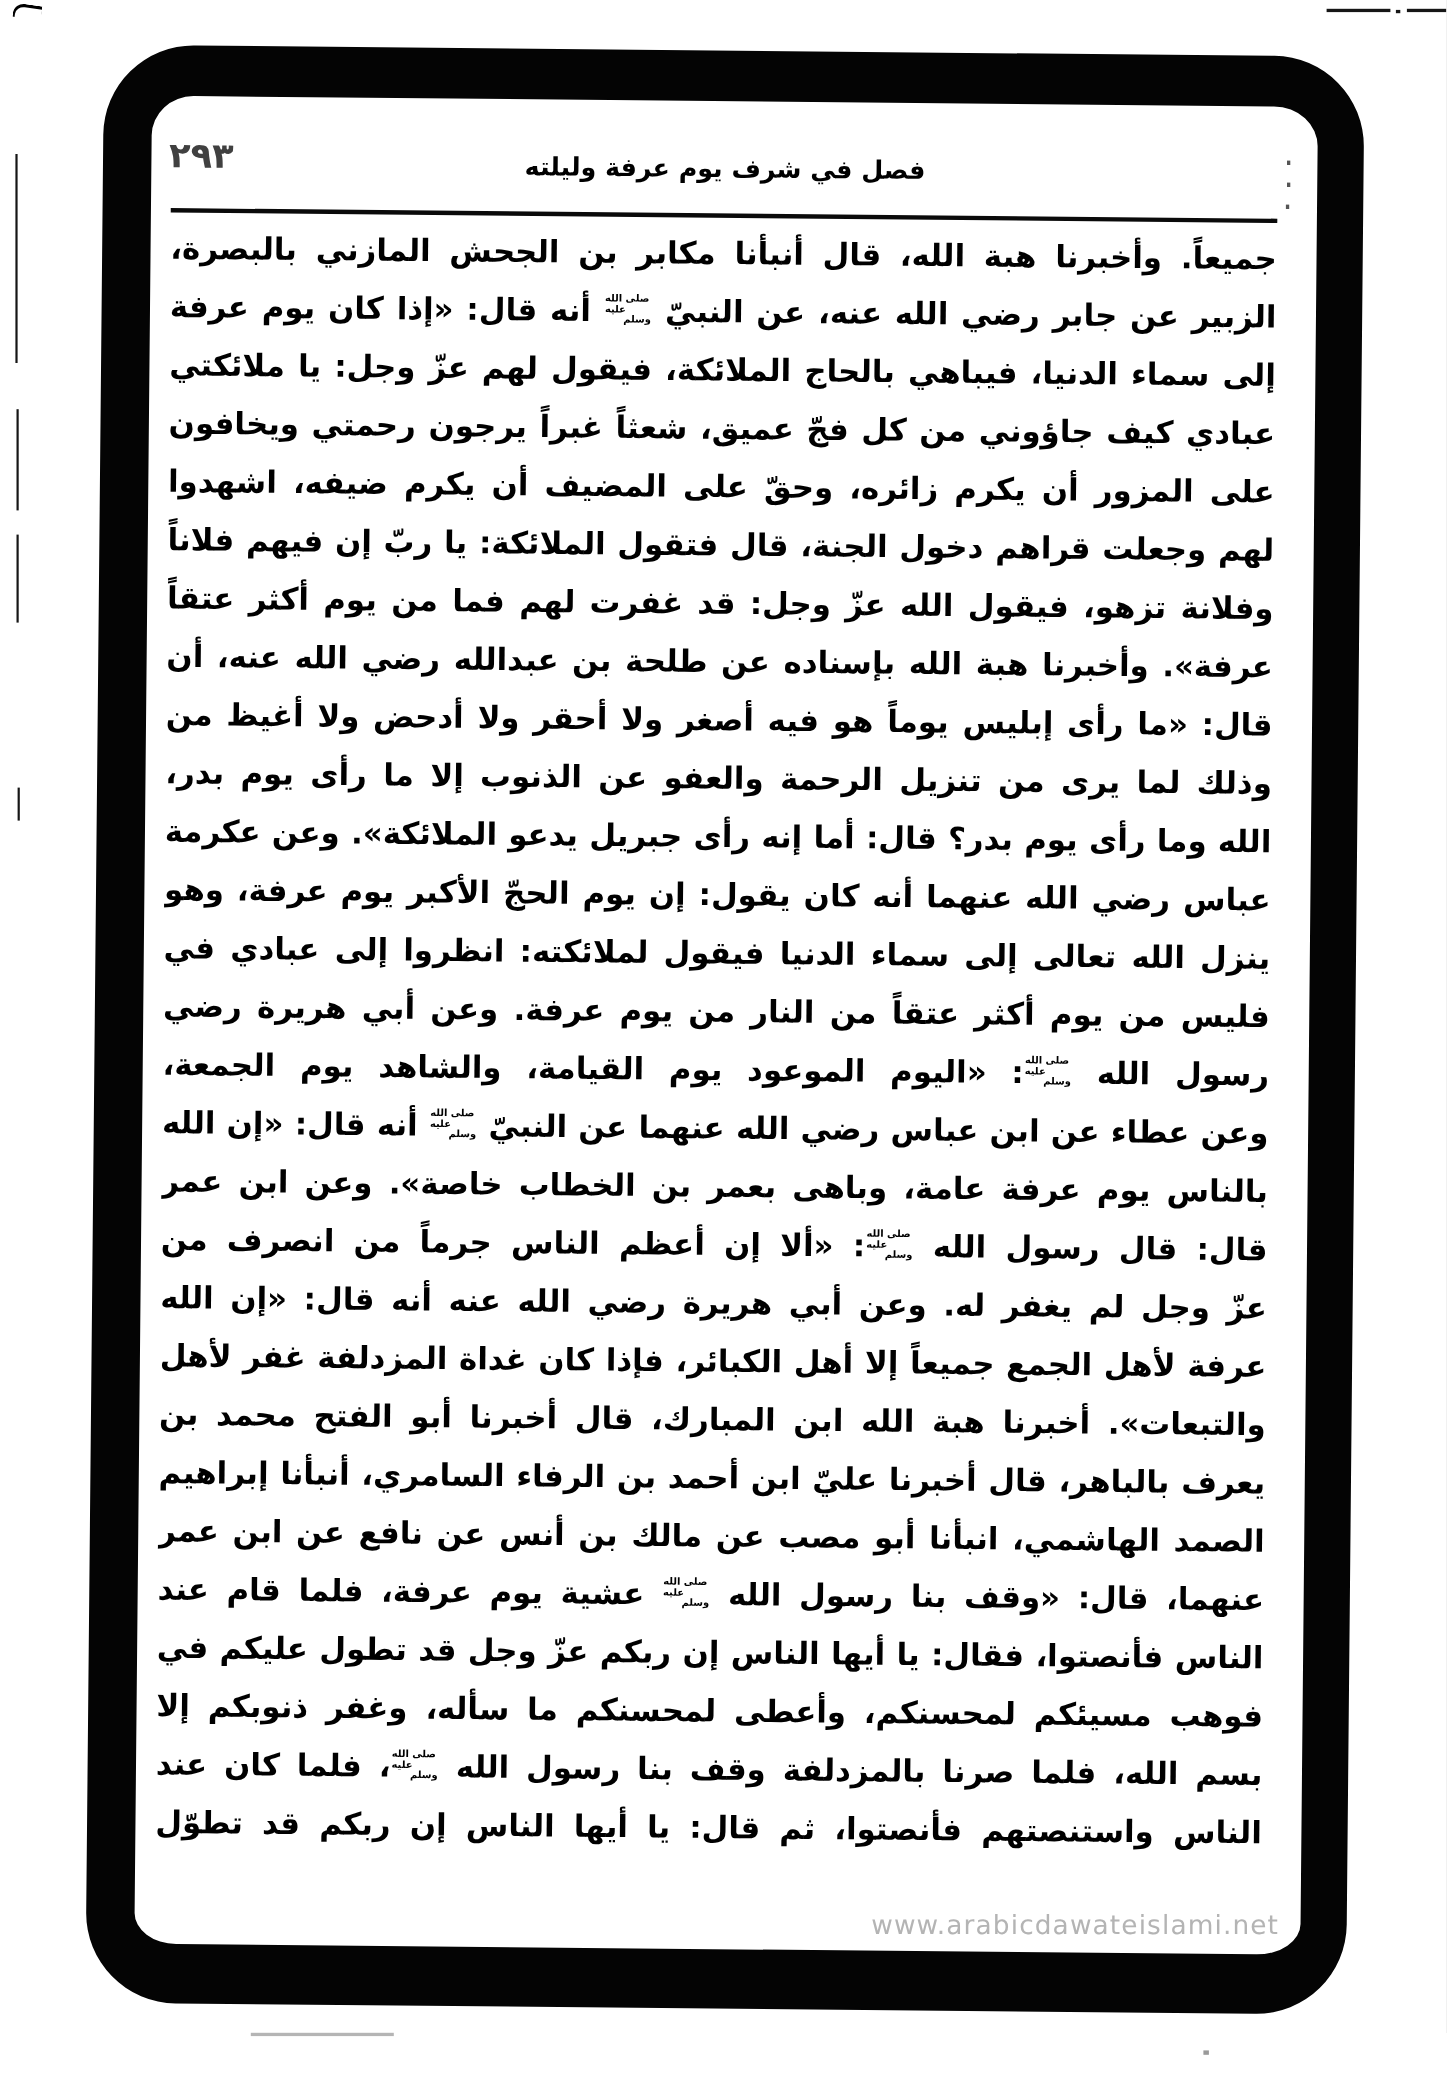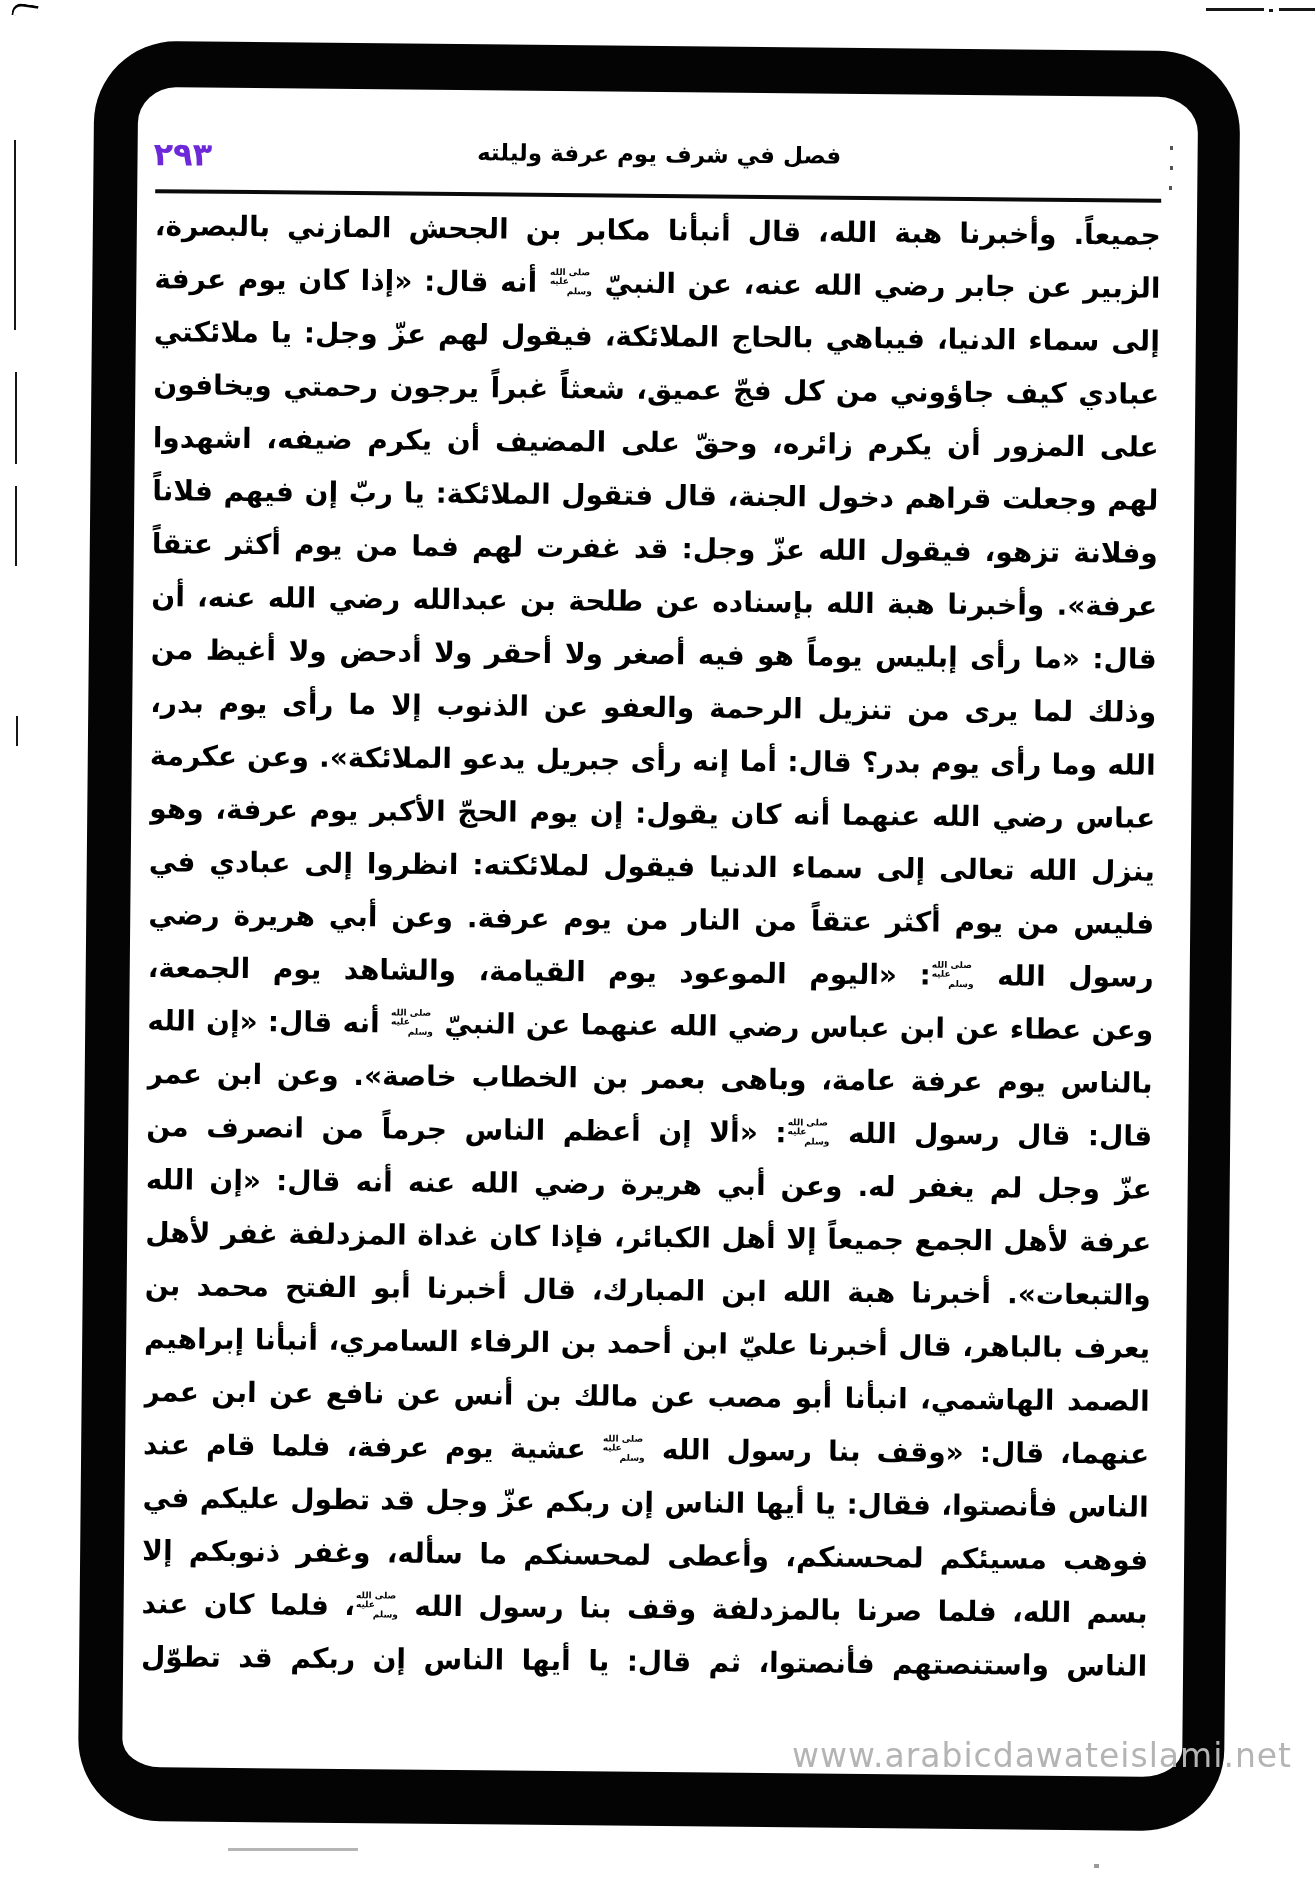--- a/index.html
+++ b/index.html
@@ -22,22 +22,22 @@
     width:1146px;height:1780px;
     box-sizing:border-box;
     border:46px solid #040404;
     border-left-width:44px;
     border-right-width:42px;
     border-bottom-width:54px;
     border-radius:82px;
   }
   .pagenum{
     position:absolute;
-    left:146px;top:140px;
-    font-size:32px;font-weight:700;color:#6d28d9;
+    left:146px;top:127px;
+    font-size:32px;font-weight:700;color:#404040;
     letter-spacing:2px;
   }
   .heading{
     position:absolute;
     left:150px;top:141px;width:1003px;
     text-align:center;
     font-size:23px;font-weight:700;color:#000;
   }
   .rule{
     position:absolute;
@@ -65,21 +65,21 @@
     font-size:9px;line-height:1.05;font-weight:700;
     text-align:left;
     vertical-align:middle;
     white-space:normal;
     margin:0 1px;
     transform:translateY(-2px);
   }
   .watermark{
     position:absolute;
     left:792px;top:1736px;
-    font-size:33px;font-weight:400;
+    font-size:24px;font-weight:400;
     color:#b4b4b4;letter-spacing:1px;
     font-family:"DejaVu Sans",sans-serif;
   }
   
   .artifact{position:absolute;background:#161616;}
   .a-curl{left:12px;top:4px;width:24px;height:10px;background:none;border-top:3px solid #000;border-left:2px solid #000;border-radius:10px 0 0 0;transform:rotate(8deg);}
   .a-dash1{left:1206px;top:8px;width:58px;height:3px;}
   .a-dash2{left:1279px;top:8px;width:36px;height:3px;}
   .a-dot1{left:1269px;top:9px;width:4px;height:3px;}
   .a-vline1{left:14px;top:140px;width:2px;height:190px;}

